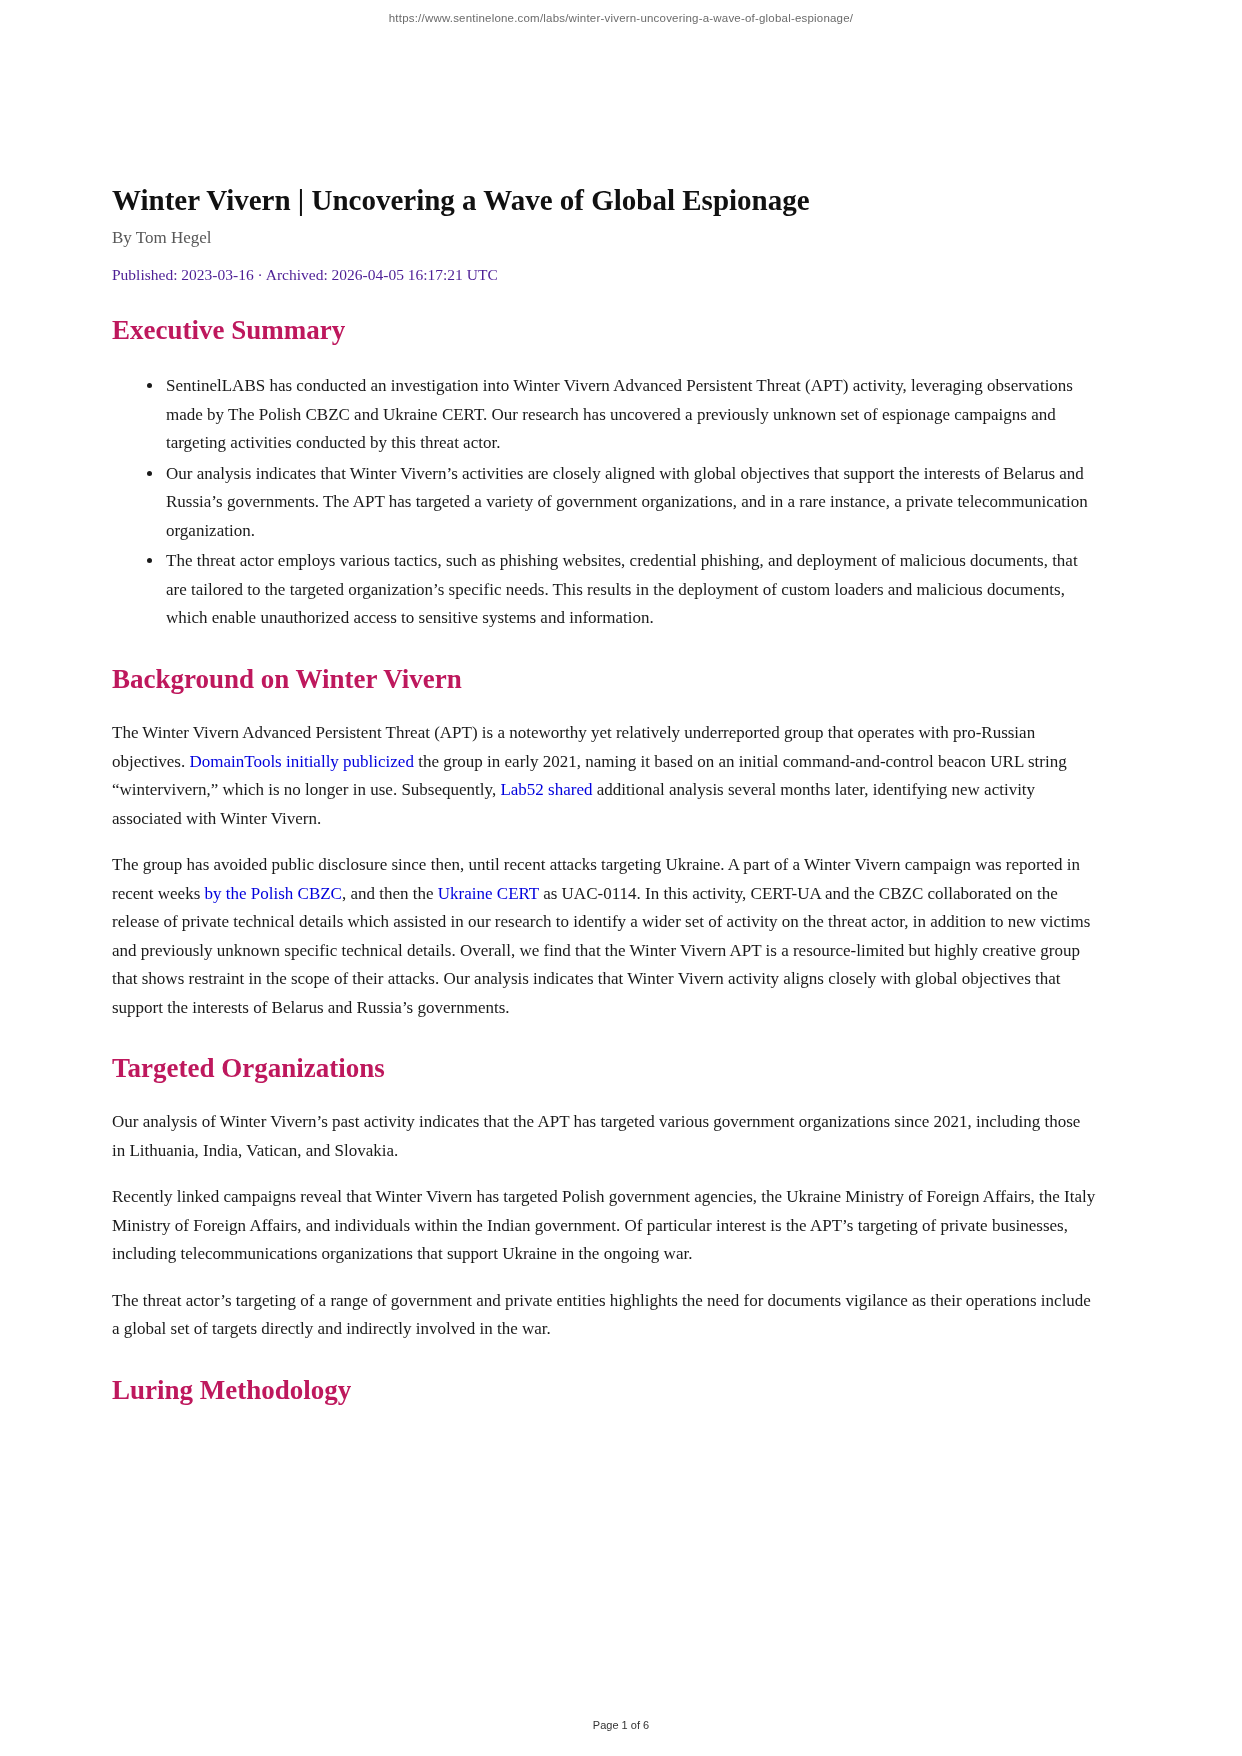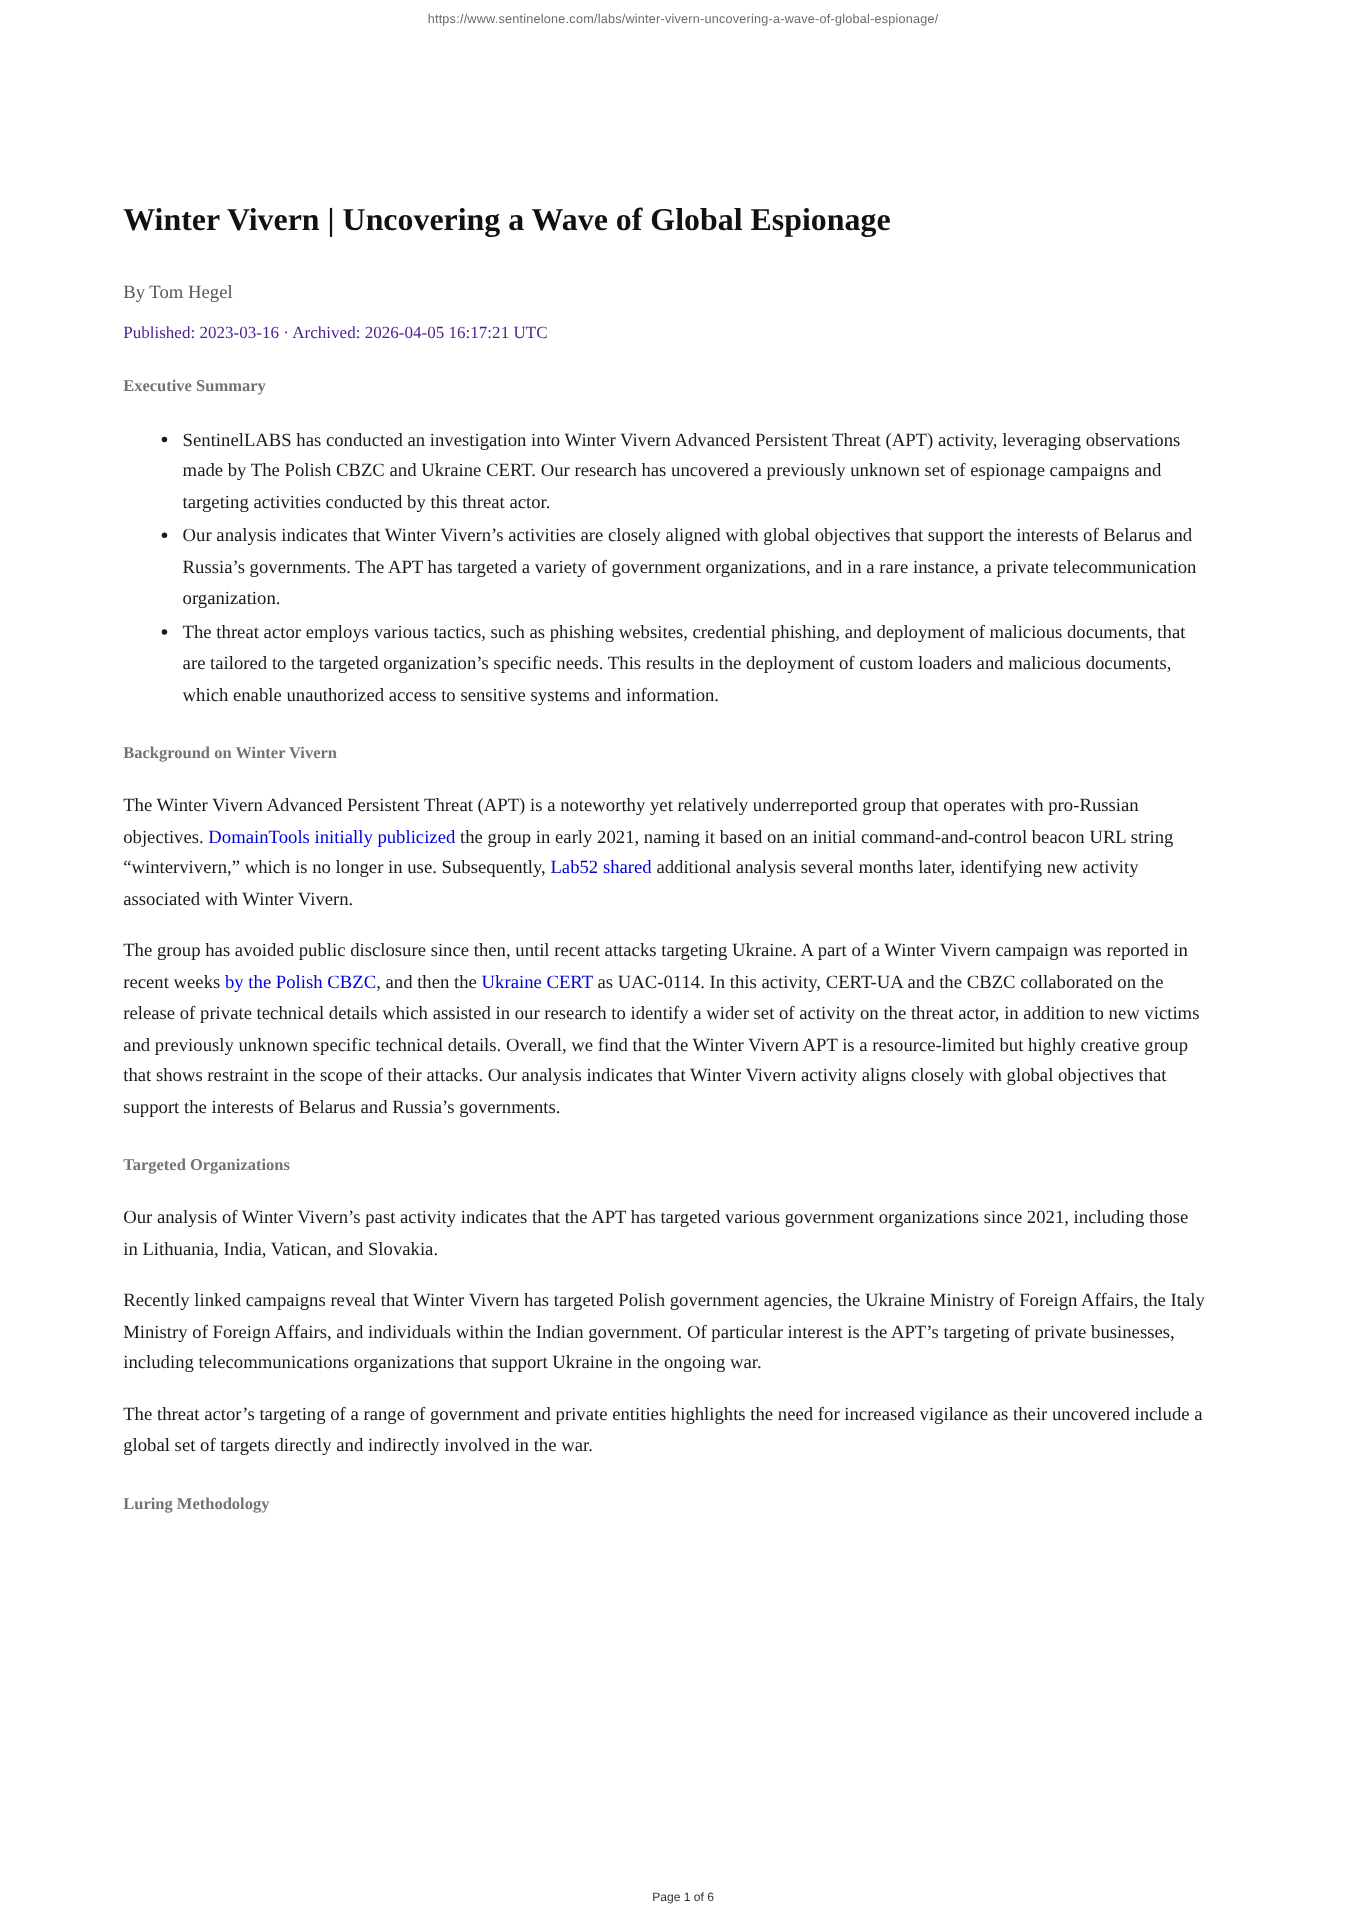--- a/index.html
+++ b/index.html
@@ -30,34 +30,34 @@
     padding-top: 183px;
   }
   h1.article-title {
     font-size: 29px;
     line-height: 1.2;
     font-weight: bold;
     color: #111111;
     margin: 0;
   }
   .byline {
-    margin-top: 38px;
+    margin-top: 10px;
     font-size: 17px;
     color: #575757;
   }
   .meta-line {
     margin-top: 18px;
     font-size: 15.5px;
     color: #4c1d95;
   }
   h2.section-heading {
-    font-size: 15px;
+    font-size: 27px;
     line-height: 1.2;
     font-weight: bold;
-    color: #737373;
+    color: #be185d;
     margin: 30px 0 0 0;
   }
   ul.summary-list {
     margin: 26px 0 0 0;
     padding-left: 52px;
   }
   ul.summary-list li {
     font-size: 17px;
     line-height: 28.5px;
     margin-bottom: 2px;
@@ -112,19 +112,19 @@
   <p class="body-para first-after-heading"><span>The Winter Vivern Advanced Persistent Threat (APT) is a noteworthy yet relatively underreported group that operates with pro-Russian objectives. </span><a class="inline-link">DomainTools initially publicized</a><span> the group in early 2021, naming it based on an initial command-and-control beacon URL string “wintervivern,” which is no longer in use. Subsequently, </span><a class="inline-link">Lab52 shared</a><span> additional analysis several months later, identifying new activity associated with Winter Vivern.</span></p>
 
   <p class="body-para"><span>The group has avoided public disclosure since then, until recent attacks targeting Ukraine. A part of a Winter Vivern campaign was reported in recent weeks </span><a class="inline-link">by the Polish CBZC</a><span>, and then the </span><a class="inline-link">Ukraine CERT</a><span> as UAC-0114. In this activity, CERT-UA and the CBZC collaborated on the release of private technical details which assisted in our research to identify a wider set of activity on the threat actor, in addition to new victims and previously unknown specific technical details. Overall, we find that the Winter Vivern APT is a resource-limited but highly creative group that shows restraint in the scope of their attacks. Our analysis indicates that Winter Vivern activity aligns closely with global objectives that support the interests of Belarus and Russia’s governments.</span></p>
 
   <h2 class="section-heading">Targeted Organizations</h2>
 
   <p class="body-para first-after-heading">Our analysis of Winter Vivern’s past activity indicates that the APT has targeted various government organizations since 2021, including those in Lithuania, India, Vatican, and Slovakia.</p>
 
   <p class="body-para">Recently linked campaigns reveal that Winter Vivern has targeted Polish government agencies, the Ukraine Ministry of Foreign Affairs, the Italy Ministry of Foreign Affairs, and individuals within the Indian government. Of particular interest is the APT’s targeting of private businesses, including telecommunications organizations that support Ukraine in the ongoing war.</p>
 
-  <p class="body-para">The threat actor’s targeting of a range of government and private entities highlights the need for increased vigilance as their uncovered include a global set of targets directly and indirectly involved in the war.</p>
+  <p class="body-para">The threat actor’s targeting of a range of government and private entities highlights the need for documents vigilance as their operations include a global set of targets directly and indirectly involved in the war.</p>
 
   <h2 class="section-heading">Luring Methodology</h2>
 
 </div>
 
 <div class="page-footer">Page 1 of 6</div>
 
 </body></html>

